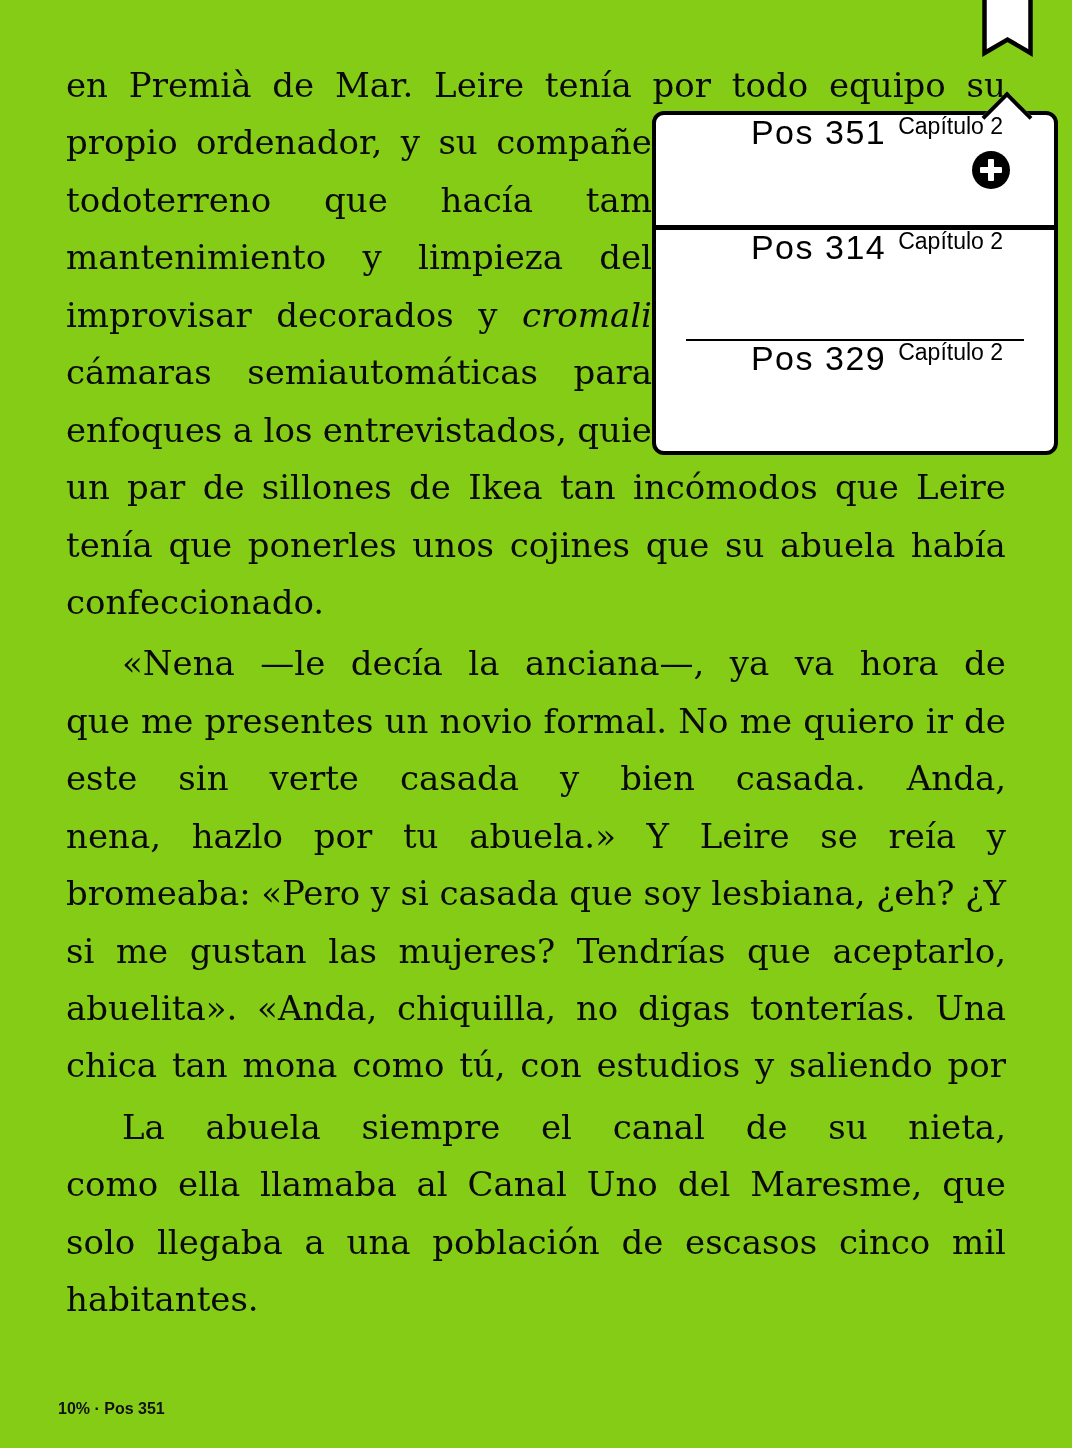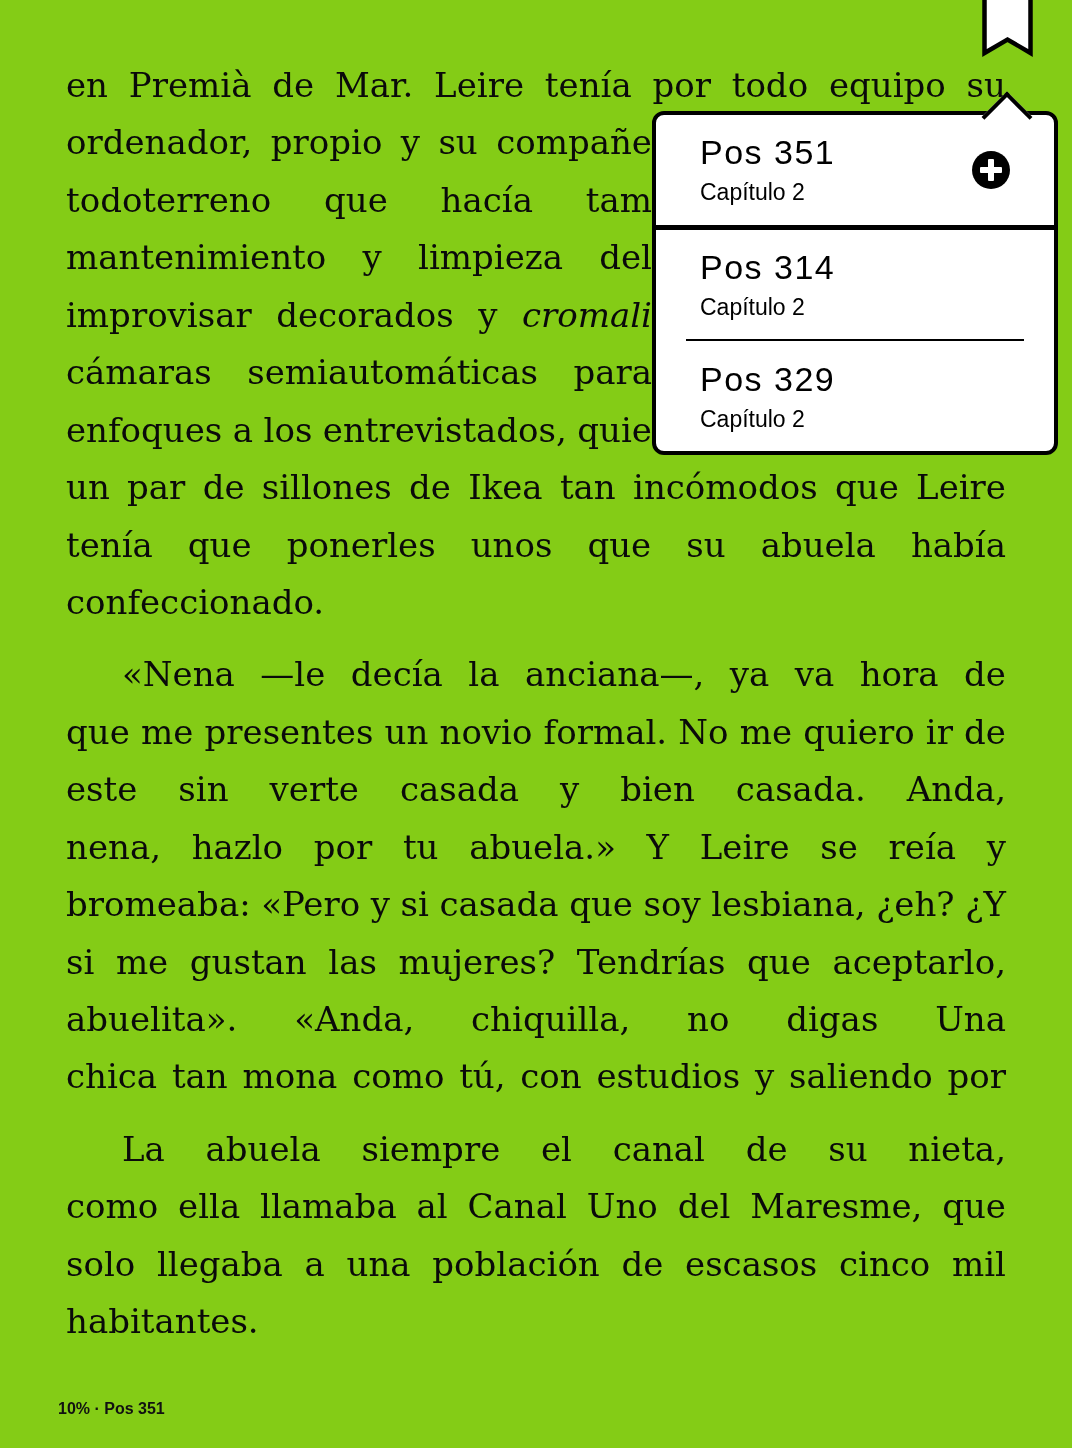--- a/index.html
+++ b/index.html
@@ -11,21 +11,21 @@
   .text-area{position:absolute;left:66px;top:57px;width:940px;}
   .line{
     display:flex;justify-content:space-between;
     height:57.45px;line-height:57.45px;font-size:34px;
     white-space:nowrap;color:#0a0a0a;
   }
   .line span{display:inline-block;}
   .line.last{display:block;letter-spacing:0;}
   .line.covered{width:586px;}
   .line.indent{padding-left:56px;}
-  .line.pgap{margin-top:15px;align-items:flex-end;}
+  .line.pgap{margin-top:4px;align-items:flex-end;}
   .it{font-style:italic;text-align:right;}
   
   .footer{
     position:absolute;left:58px;top:1400px;
     font-family:"Liberation Sans",sans-serif;font-weight:bold;
     font-size:16px;color:#111;
   }
   
   .ribbon{position:absolute;left:982px;top:0;width:51px;height:57px;z-index:7;overflow:visible;cursor:pointer;}
   
@@ -35,21 +35,21 @@
     z-index:5;font-family:"Liberation Sans",sans-serif;
   }
   .popup-arrow{
     position:absolute;top:-16px;left:333px;width:36px;height:36px;
     box-sizing:border-box;background:#fff;
     border-top:4px solid #000;border-left:4px solid #000;
     transform:rotate(45deg);
   }
   .bm-list{position:relative;display:flex;flex-direction:column;height:100%;}
   .bm-row{
-    position:relative;flex:1;display:flex;flex-direction:column;
+    position:relative;flex:1;display:flex;flex-direction:row;
     justify-content:center;gap:12px;padding-left:44px;cursor:pointer;background:transparent;
   }
   .bm-pos{font-size:34px;line-height:1;letter-spacing:1.5px;color:#000;}
   .bm-ch{font-size:23px;line-height:1;color:#000;}
   .divider-strong{flex:none;height:5px;background:#000;}
   .divider-light{flex:none;height:2px;background:#000;margin:0 30px;}
   .add-btn{
     position:absolute;right:44px;top:50%;margin-top:-19px;
     width:38px;height:38px;border-radius:50%;background:#000;border:none;padding:0;cursor:pointer;
   }
@@ -68,22 +68,22 @@
         <span>de</span>
         <span>Mar.</span>
         <span>Leire</span>
         <span>tenía</span>
         <span>por</span>
         <span>todo</span>
         <span>equipo</span>
         <span>su</span>
       </div>
       <div class="line covered">
+        <span>propio</span>
         <span>ordenador,</span>
-        <span>propio</span>
         <span>y</span>
         <span>su</span>
         <span>compañe</span>
       </div>
       <div class="line covered">
         <span>todoterreno</span>
         <span>que</span>
         <span>hacía</span>
         <span>tam</span>
       </div>
@@ -121,20 +121,21 @@
         <span>tan</span>
         <span>incómodos</span>
         <span>que</span>
         <span>Leire</span>
       </div>
       <div class="line">
         <span>tenía</span>
         <span>que</span>
         <span>ponerles</span>
         <span>unos</span>
+        <span>cojines</span>
         <span>que</span>
         <span>su</span>
         <span>abuela</span>
         <span>había</span>
       </div>
       <div class="line last">confeccionado.</div>
       <div class="line indent pgap">
         <span>«Nena</span>
         <span>—le</span>
         <span>decía</span>
@@ -201,20 +202,21 @@
         <span>Tendrías</span>
         <span>que</span>
         <span>aceptarlo,</span>
       </div>
       <div class="line">
         <span>abuelita».</span>
         <span>«Anda,</span>
         <span>chiquilla,</span>
         <span>no</span>
         <span>digas</span>
+        <span>tonterías.</span>
         <span>Una</span>
       </div>
       <div class="line">
         <span>chica</span>
         <span>tan</span>
         <span>mona</span>
         <span>como</span>
         <span>tú,</span>
         <span>con</span>
         <span>estudios</span>

